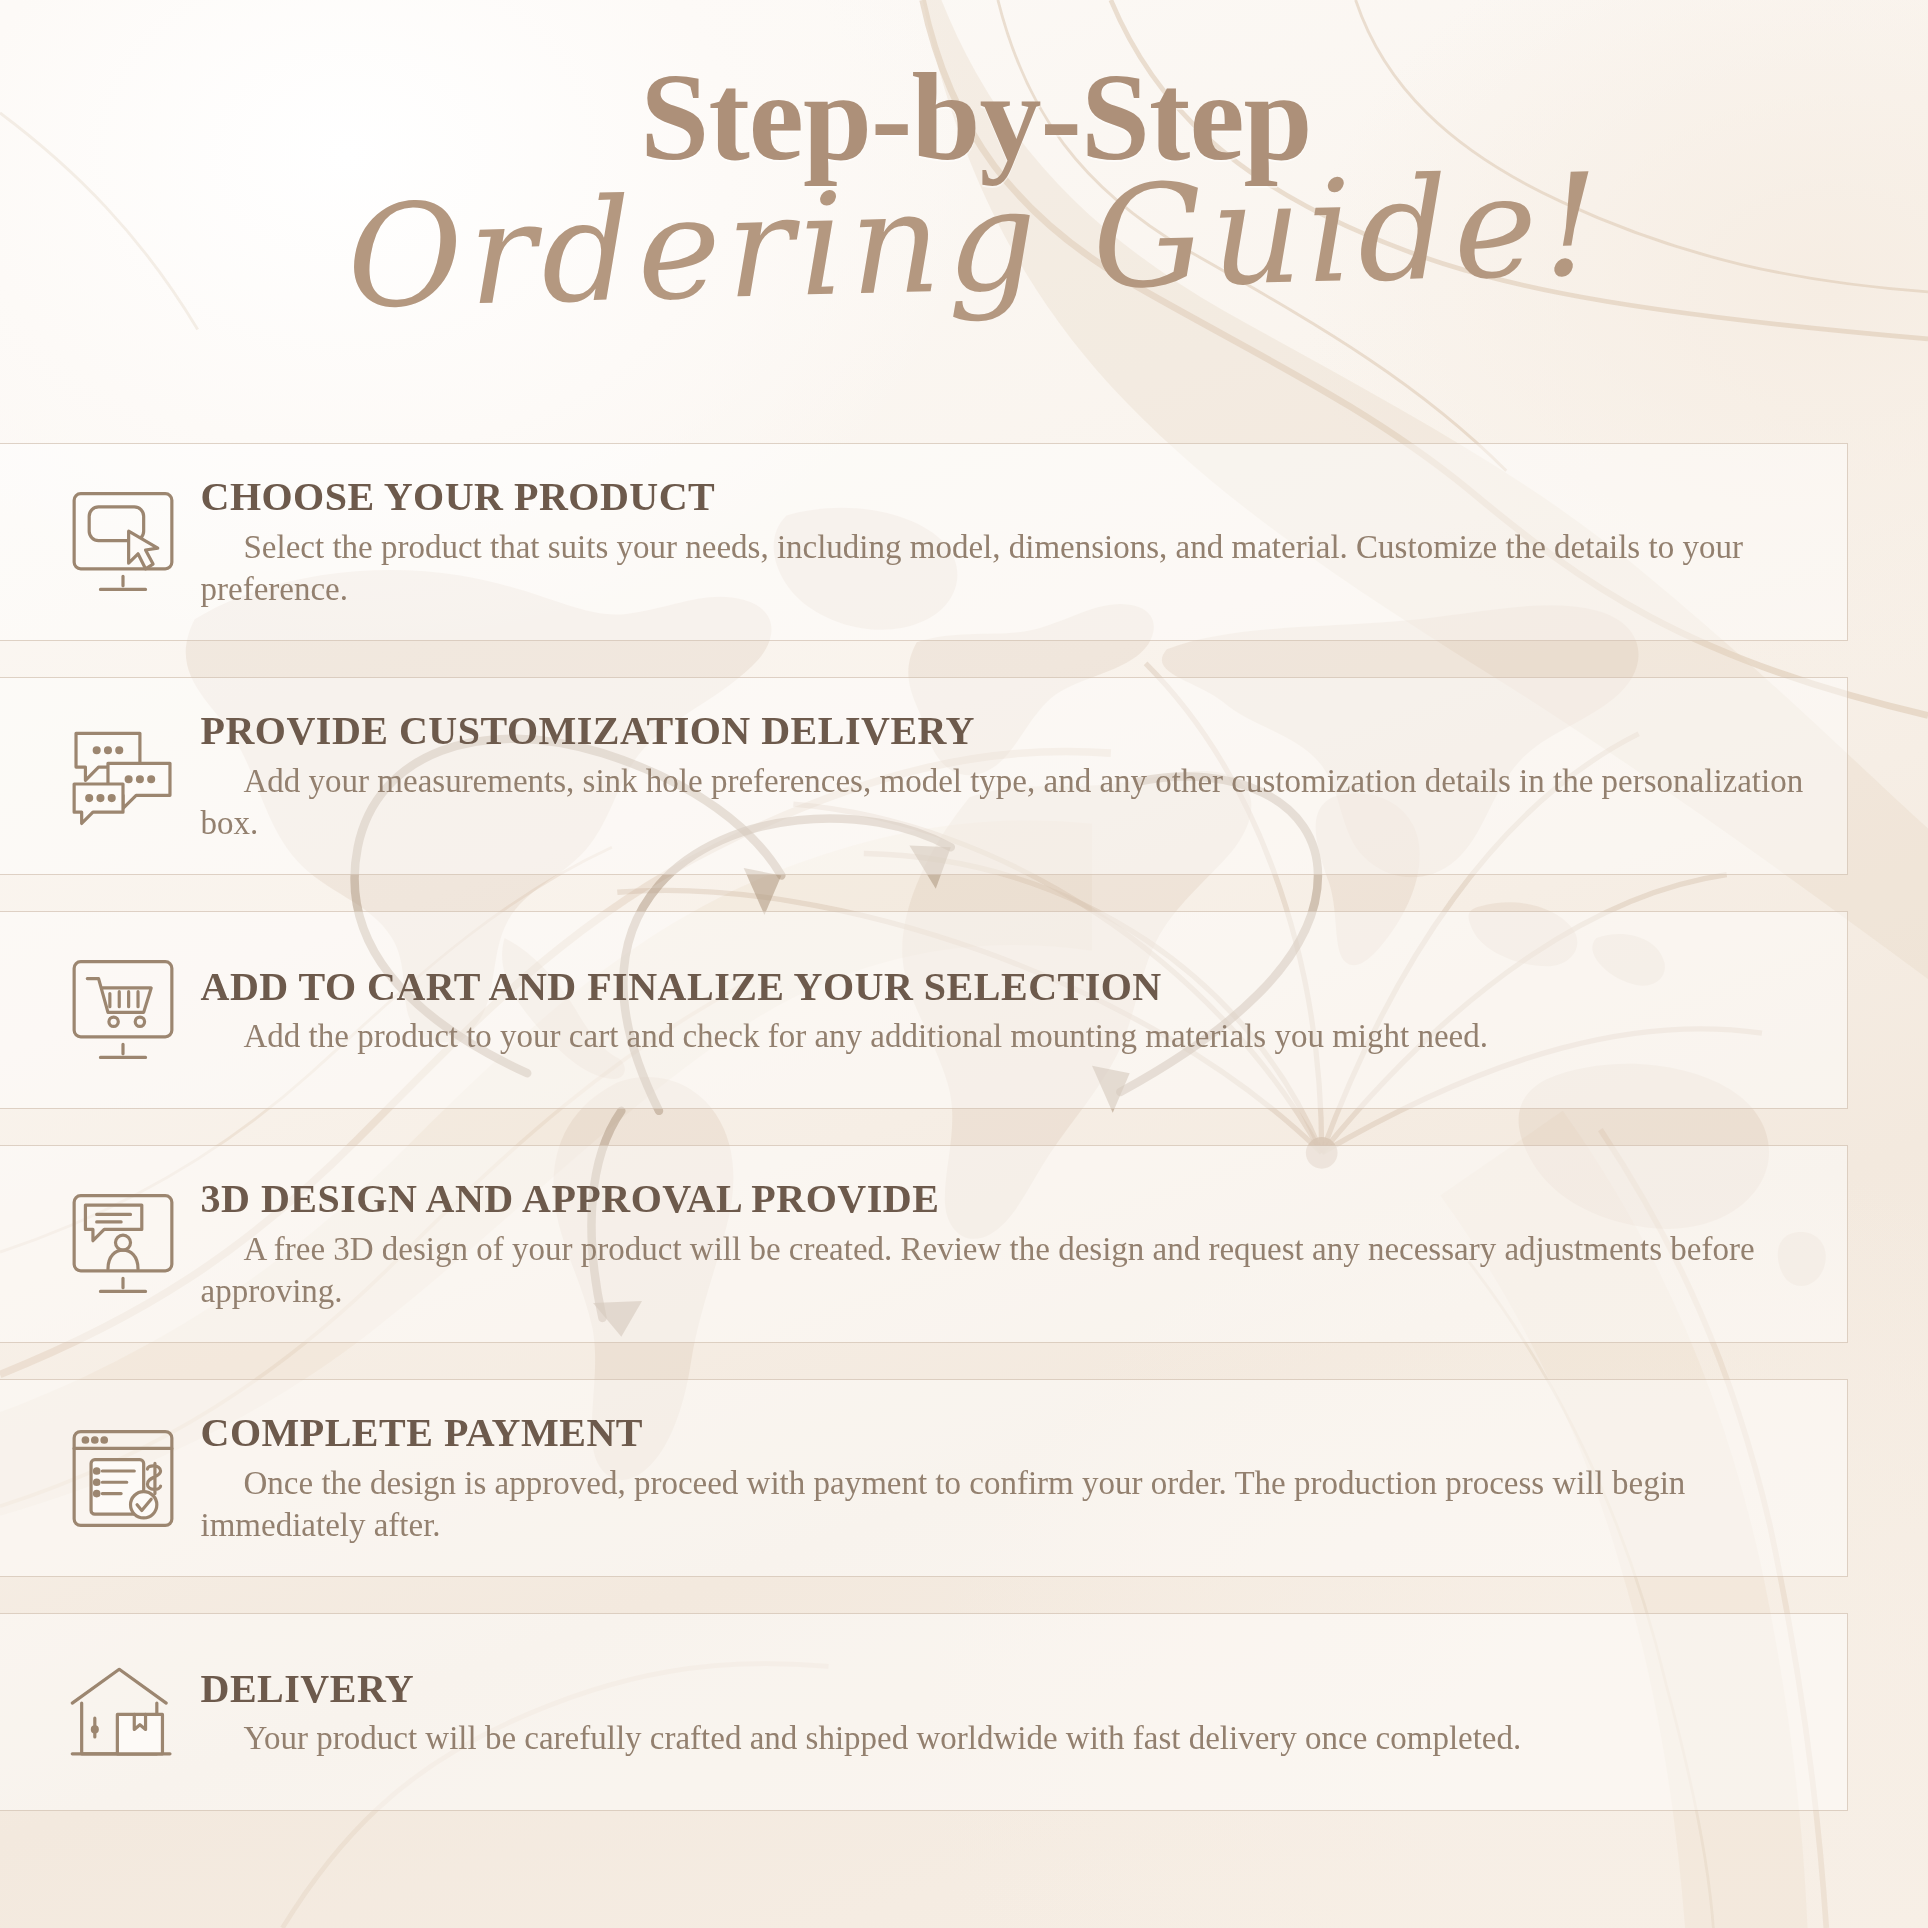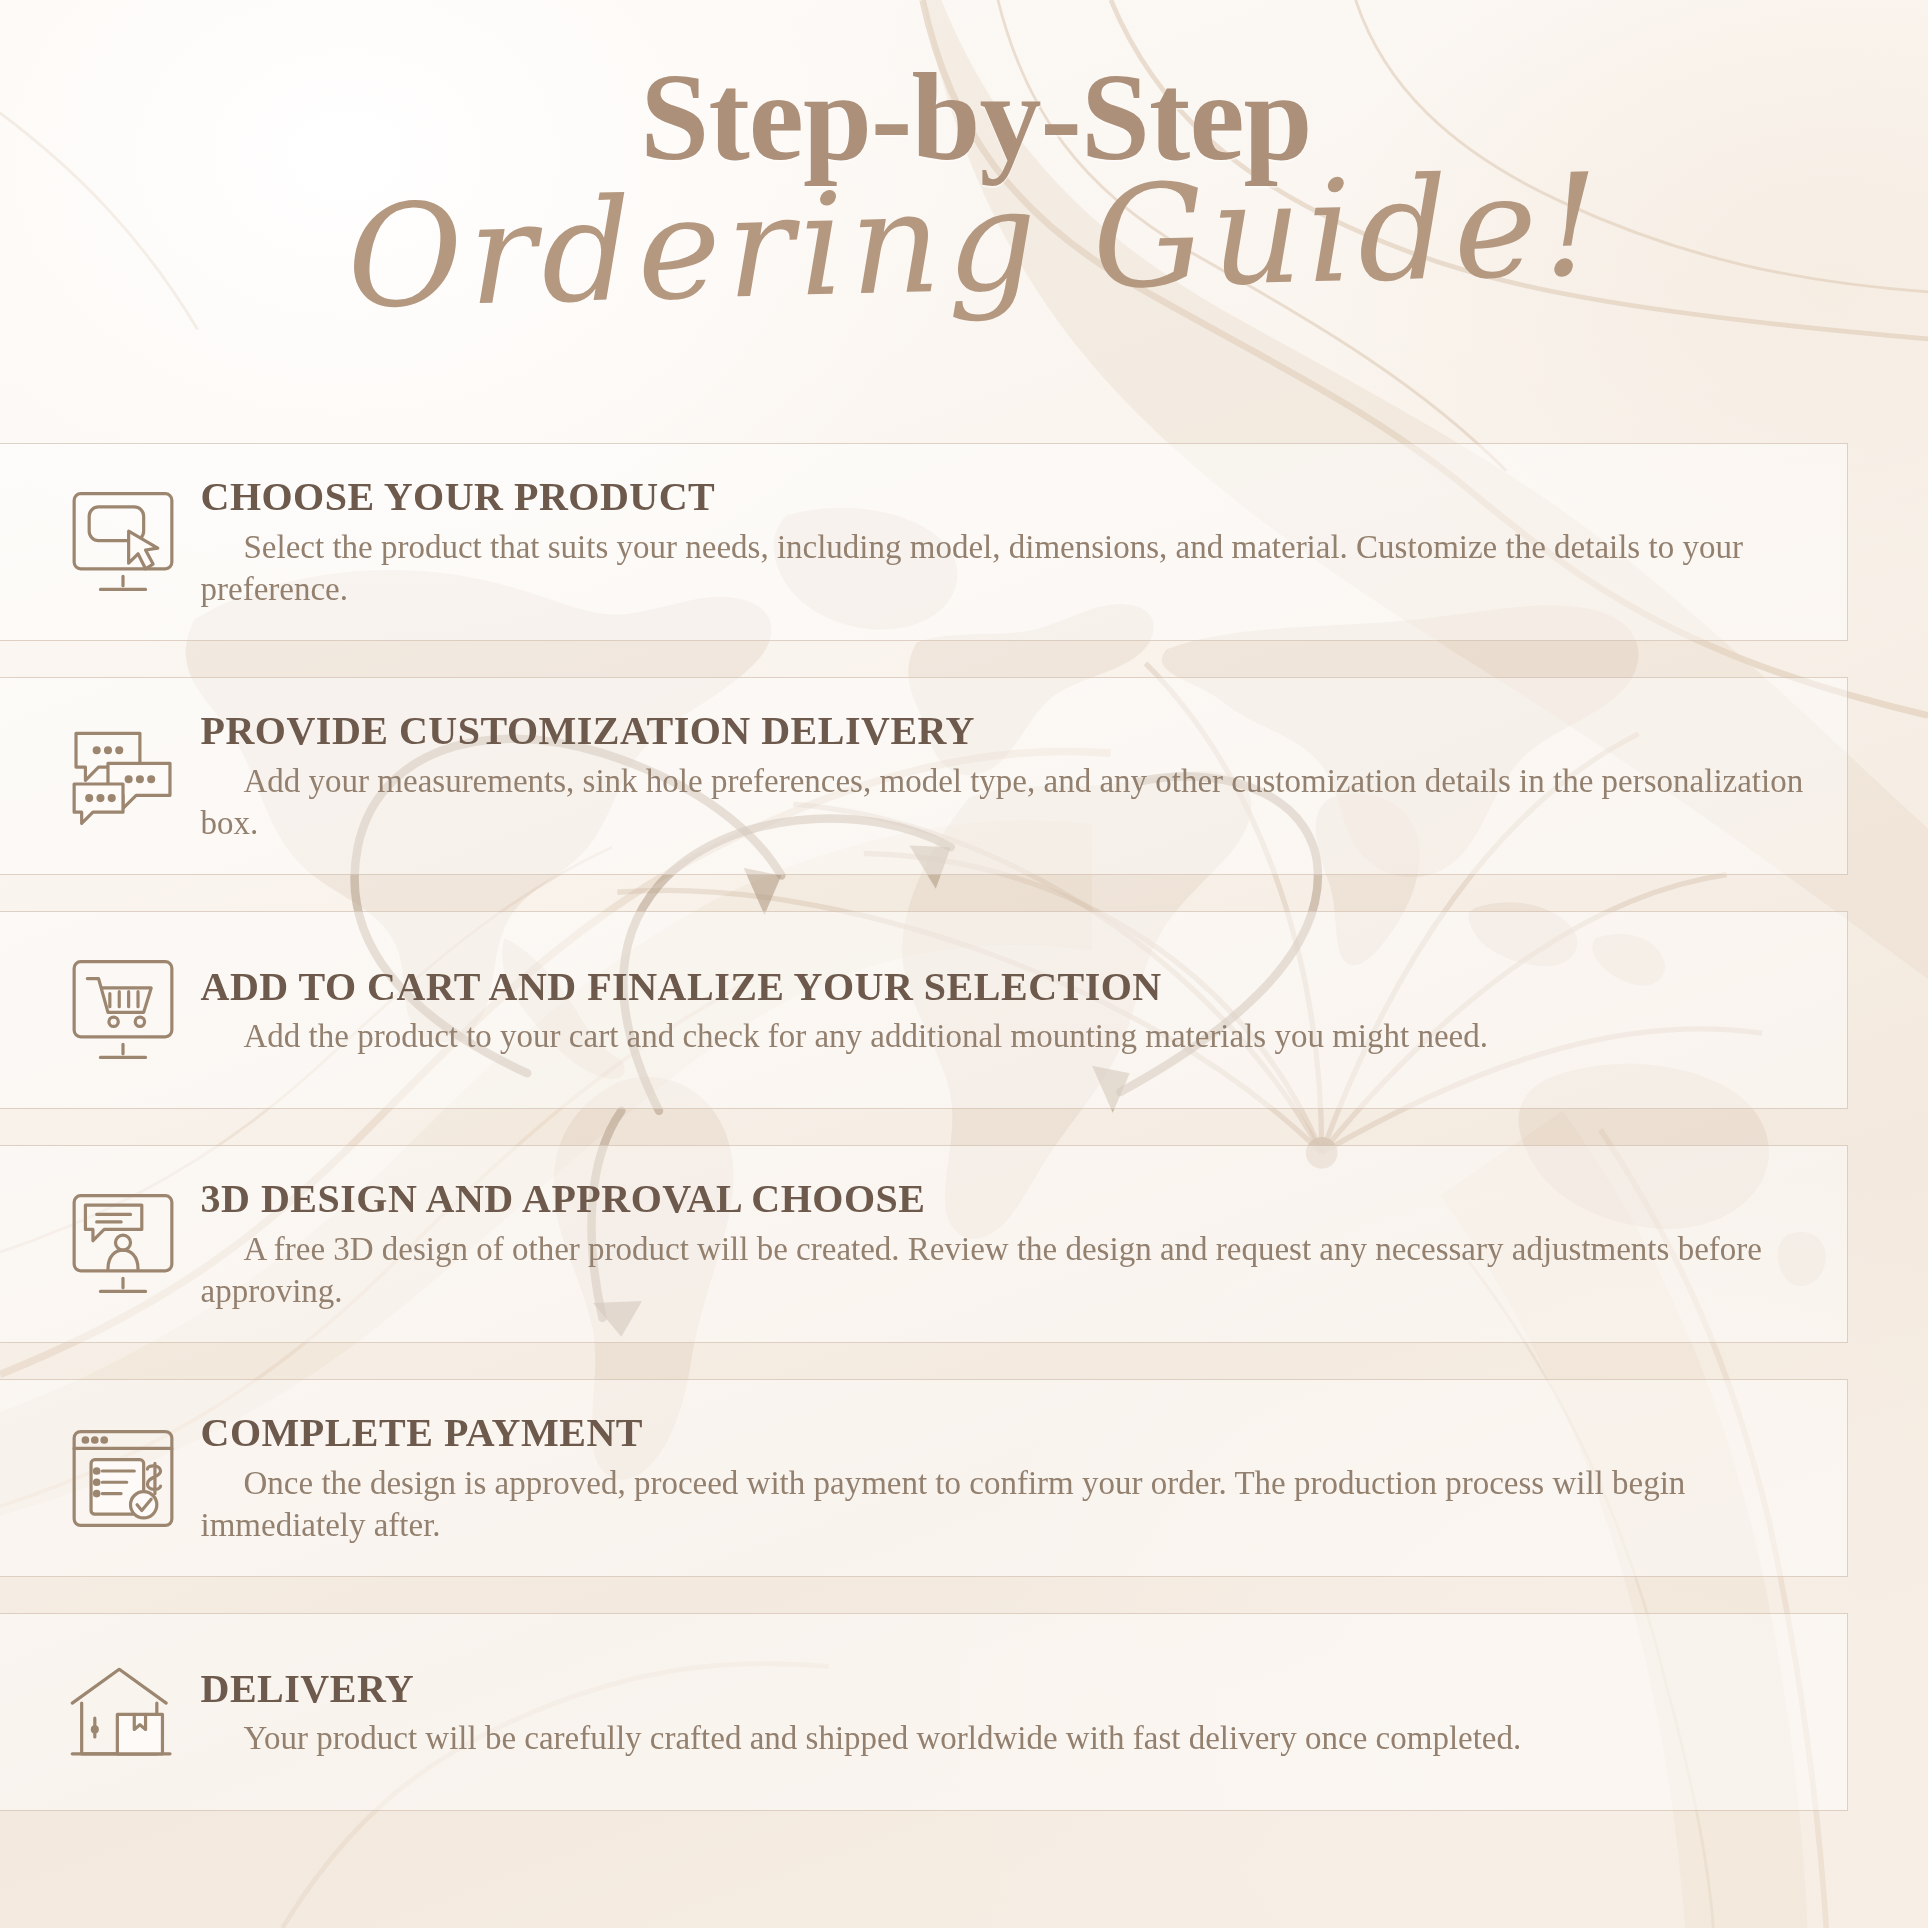--- a/index.html
+++ b/index.html
@@ -280,22 +280,22 @@
       <svg width="124" height="113" viewBox="0 0 132 120" fill="none" stroke="#9c8670" stroke-width="3.4" stroke-linecap="round" stroke-linejoin="round">
         <rect x="14" y="8" width="104" height="80" rx="7"></rect>
         <path d="M66 96 L66 106 M42 110 L90 110"></path>
         <path d="M26 18 H86 V44 H46 L34 56 V44 H26 Z"></path>
         <path d="M38 28 H74 M38 36 H64"></path>
         <circle cx="66" cy="58" r="8"></circle>
         <path d="M50 86 C50 72 58 66 66 66 C74 66 82 72 82 86"></path>
       </svg>
     </div>
     <div class="step-text">
-      <div class="step-title">3D DESIGN AND APPROVAL CHOOSE</div>
-      <div class="step-desc">A free 3D design of other product will be created. Review the design and request any necessary adjustments before approving.</div>
+      <div class="step-title">3D DESIGN AND APPROVAL PROVIDE</div>
+      <div class="step-desc">A free 3D design of your product will be created. Review the design and request any necessary adjustments before approving.</div>
     </div>
   </div>
 
   <div class="step">
     <div class="step-band"></div>
     <div class="step-icon">
       <svg width="124" height="113" viewBox="0 0 132 120" fill="none" stroke="#9c8670" stroke-width="3.4" stroke-linecap="round" stroke-linejoin="round">
         <rect x="14" y="10" width="104" height="100" rx="7"></rect>
         <path d="M14 28 H118"></path>
         <circle cx="26" cy="19" r="2.4" fill="#9c8670"></circle>

